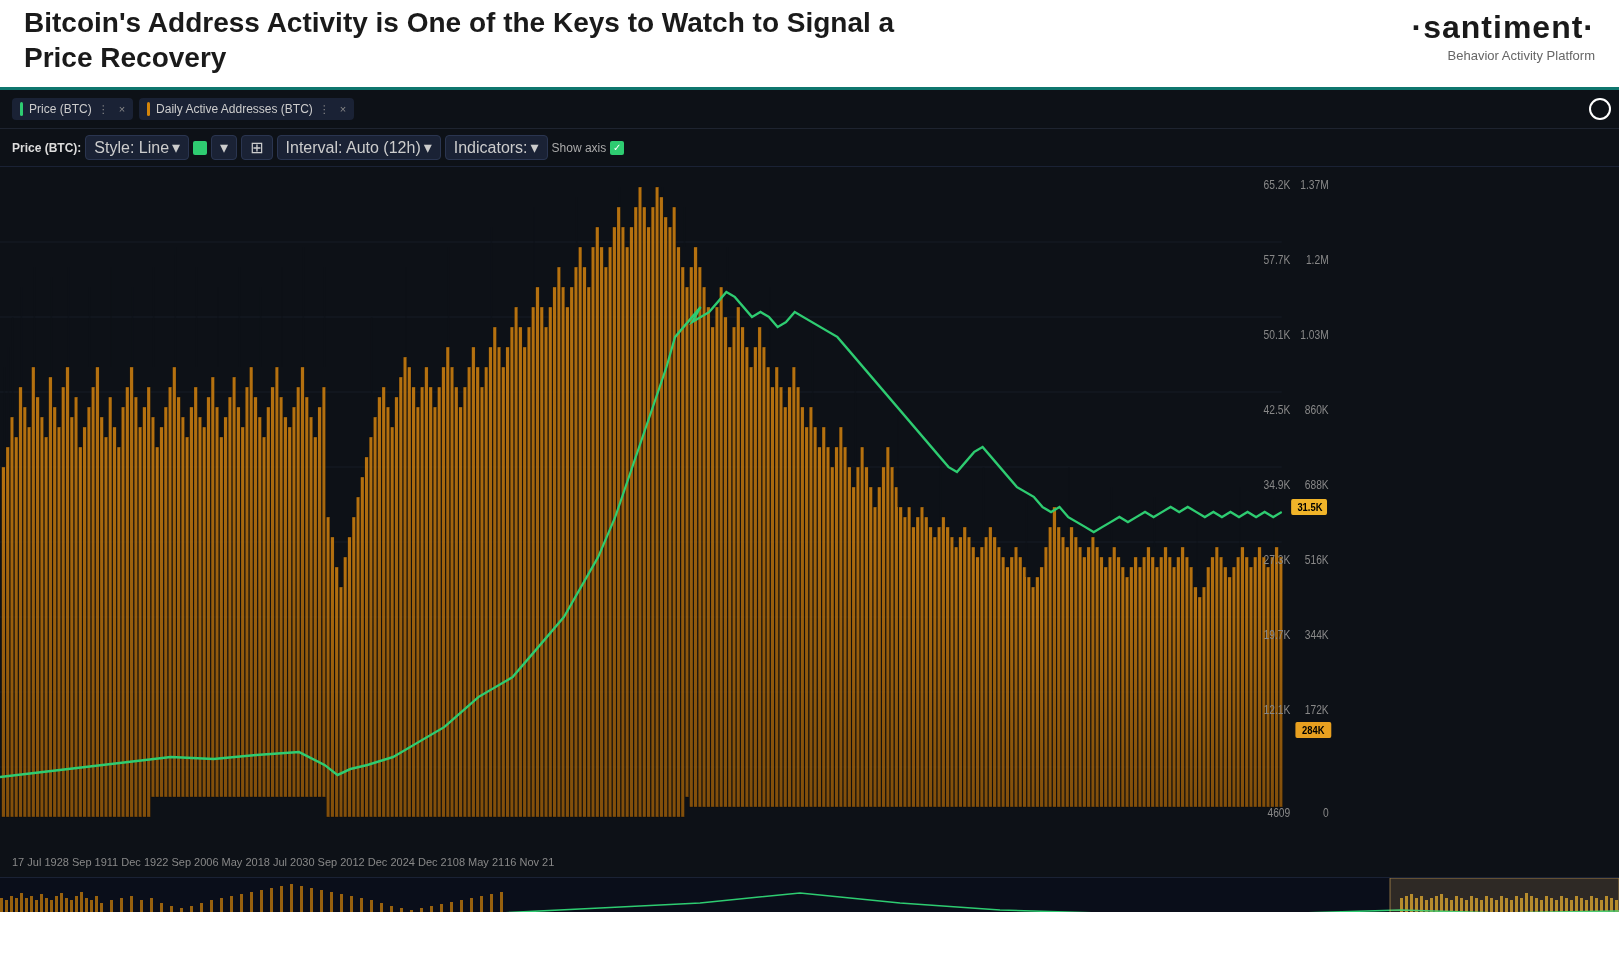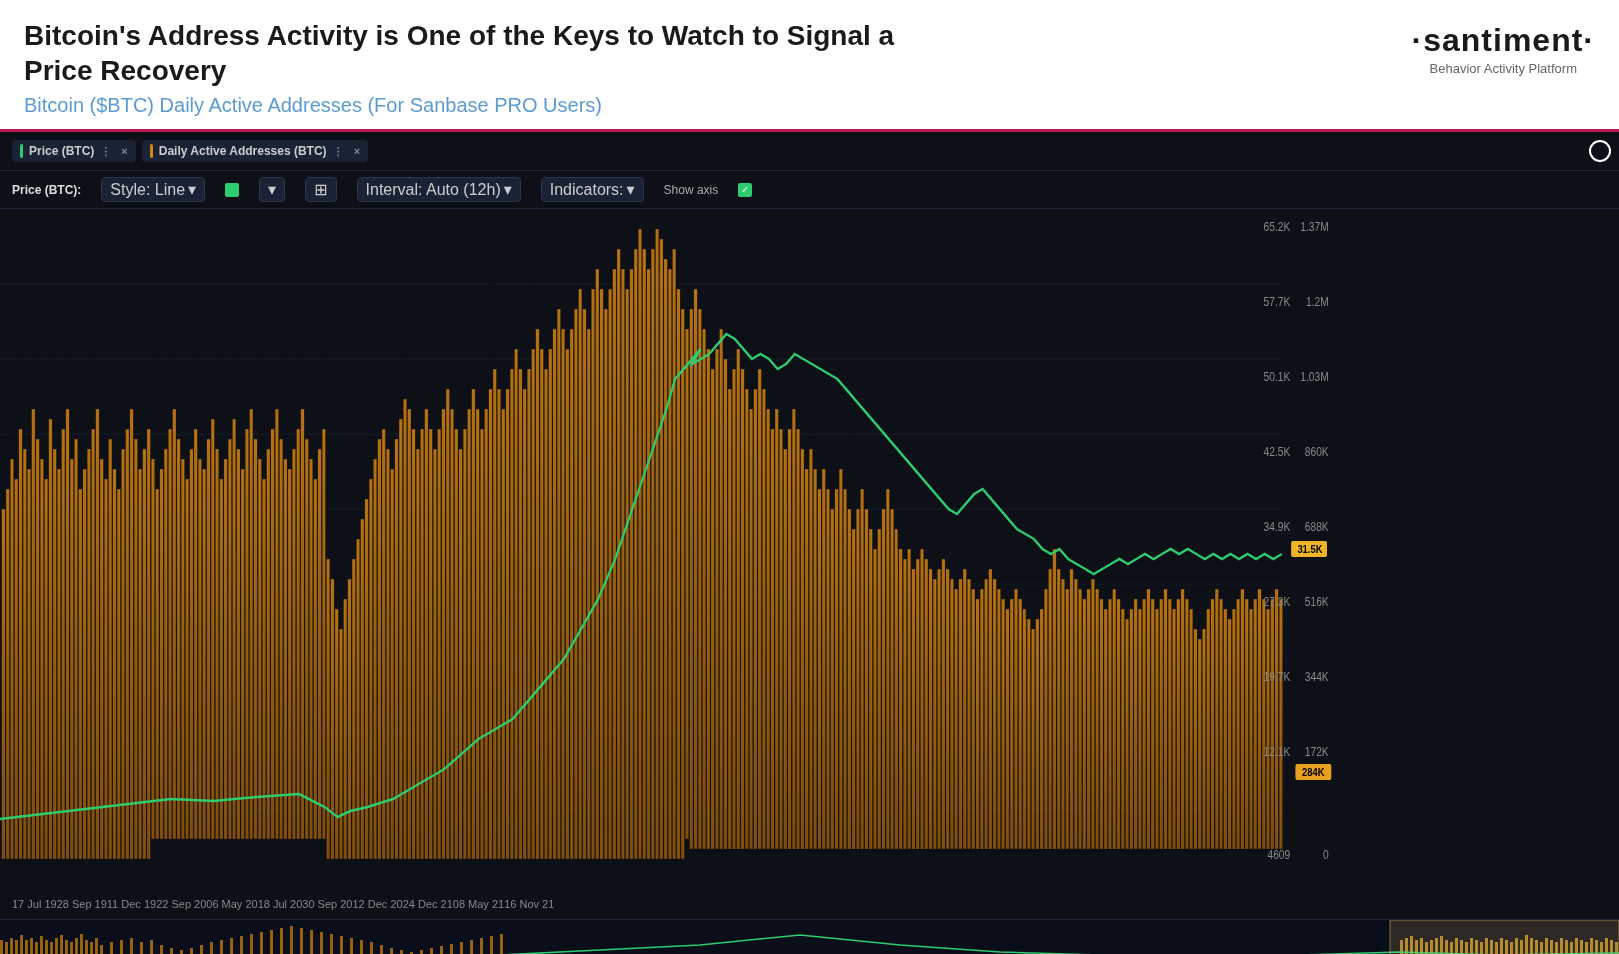--- a/index.html
+++ b/index.html
@@ -8,42 +8,42 @@
       height: 954px;
       background: #fff;
       font-family: 'Arial', sans-serif;
       overflow: hidden;
     }
 
     .header {
       display: flex;
       justify-content: space-between;
       align-items: flex-start;
-      padding: 18px 24px 12px 24px;
+      padding: 5px 24px 12px 24px;
       background: #fff;
-      border-bottom: 3px solid #be185d;
+      border-bottom: 3px solid #0f766e;
     }
 
     .header-left {}
     .header-title {
       font-size: 28px;
       font-weight: 700;
       color: #1a1a1a;
       line-height: 1.25;
       max-width: 900px;
     }
     .header-subtitle {
       font-size: 20px;
       color: #5b9bd5;
       font-weight: 400;
       margin-top: 6px;
     }
 
     .header-right {
-      text-align: center;
+      text-align: right;
       padding-top: 4px;
       margin-left: 17px;
     }
     .santiment-logo {
       font-size: 32px;
       font-weight: 700;
       color: #1a1a1a;
       letter-spacing: 1px;
     }
     .santiment-tagline {
@@ -60,21 +60,20 @@
       overflow: hidden;
     }
 
     .chart-toolbar {
       display: flex;
       align-items: center;
       padding: 8px 12px;
       gap: 6px;
       background: #0d1117;
       border-bottom: 1px solid #1e2430;
-      font-weight: bold;
     }
 
     .tab {
       display: flex;
       align-items: center;
       gap: 6px;
       background: #1a2235;
       border-radius: 4px;
       padding: 4px 8px;
       color: #ccc;
@@ -94,21 +93,21 @@
     }
     .tab .tab-menu {
       color: #888;
       font-size: 11px;
       cursor: pointer;
     }
 
     .chart-controls {
       display: flex;
       align-items: center;
-      gap: 20px;
+      gap: 4px;
       padding: 6px 12px;
       font-size: 12px;
       color: #aaa;
       background: #0d1117;
       border-bottom: 1px solid #1a2235;
     }
     .control-label {
       color: #ddd;
       font-weight: 600;
     }
@@ -185,21 +184,20 @@
       background: transparent;
       cursor: pointer;
     }
   </style>
 </head>
 <body>
 
 <div class="header">
   <div class="header-left">
     <div class="header-title">Bitcoin's Address Activity is One of the Keys to Watch to Signal a Price Recovery</div>
-    <div class="header-subtitle">Bitcoin ($BTC) Daily Active Addresses (For Sanbase PRO Users)</div>
   </div>
   <div class="header-right">
     <div class="santiment-logo">
       <span>·</span>santiment<span>·</span>
     </div>
     <div class="santiment-tagline">Behavior Activity Platform</div>
   </div>
 </div>
 
 <div class="chart-container">

